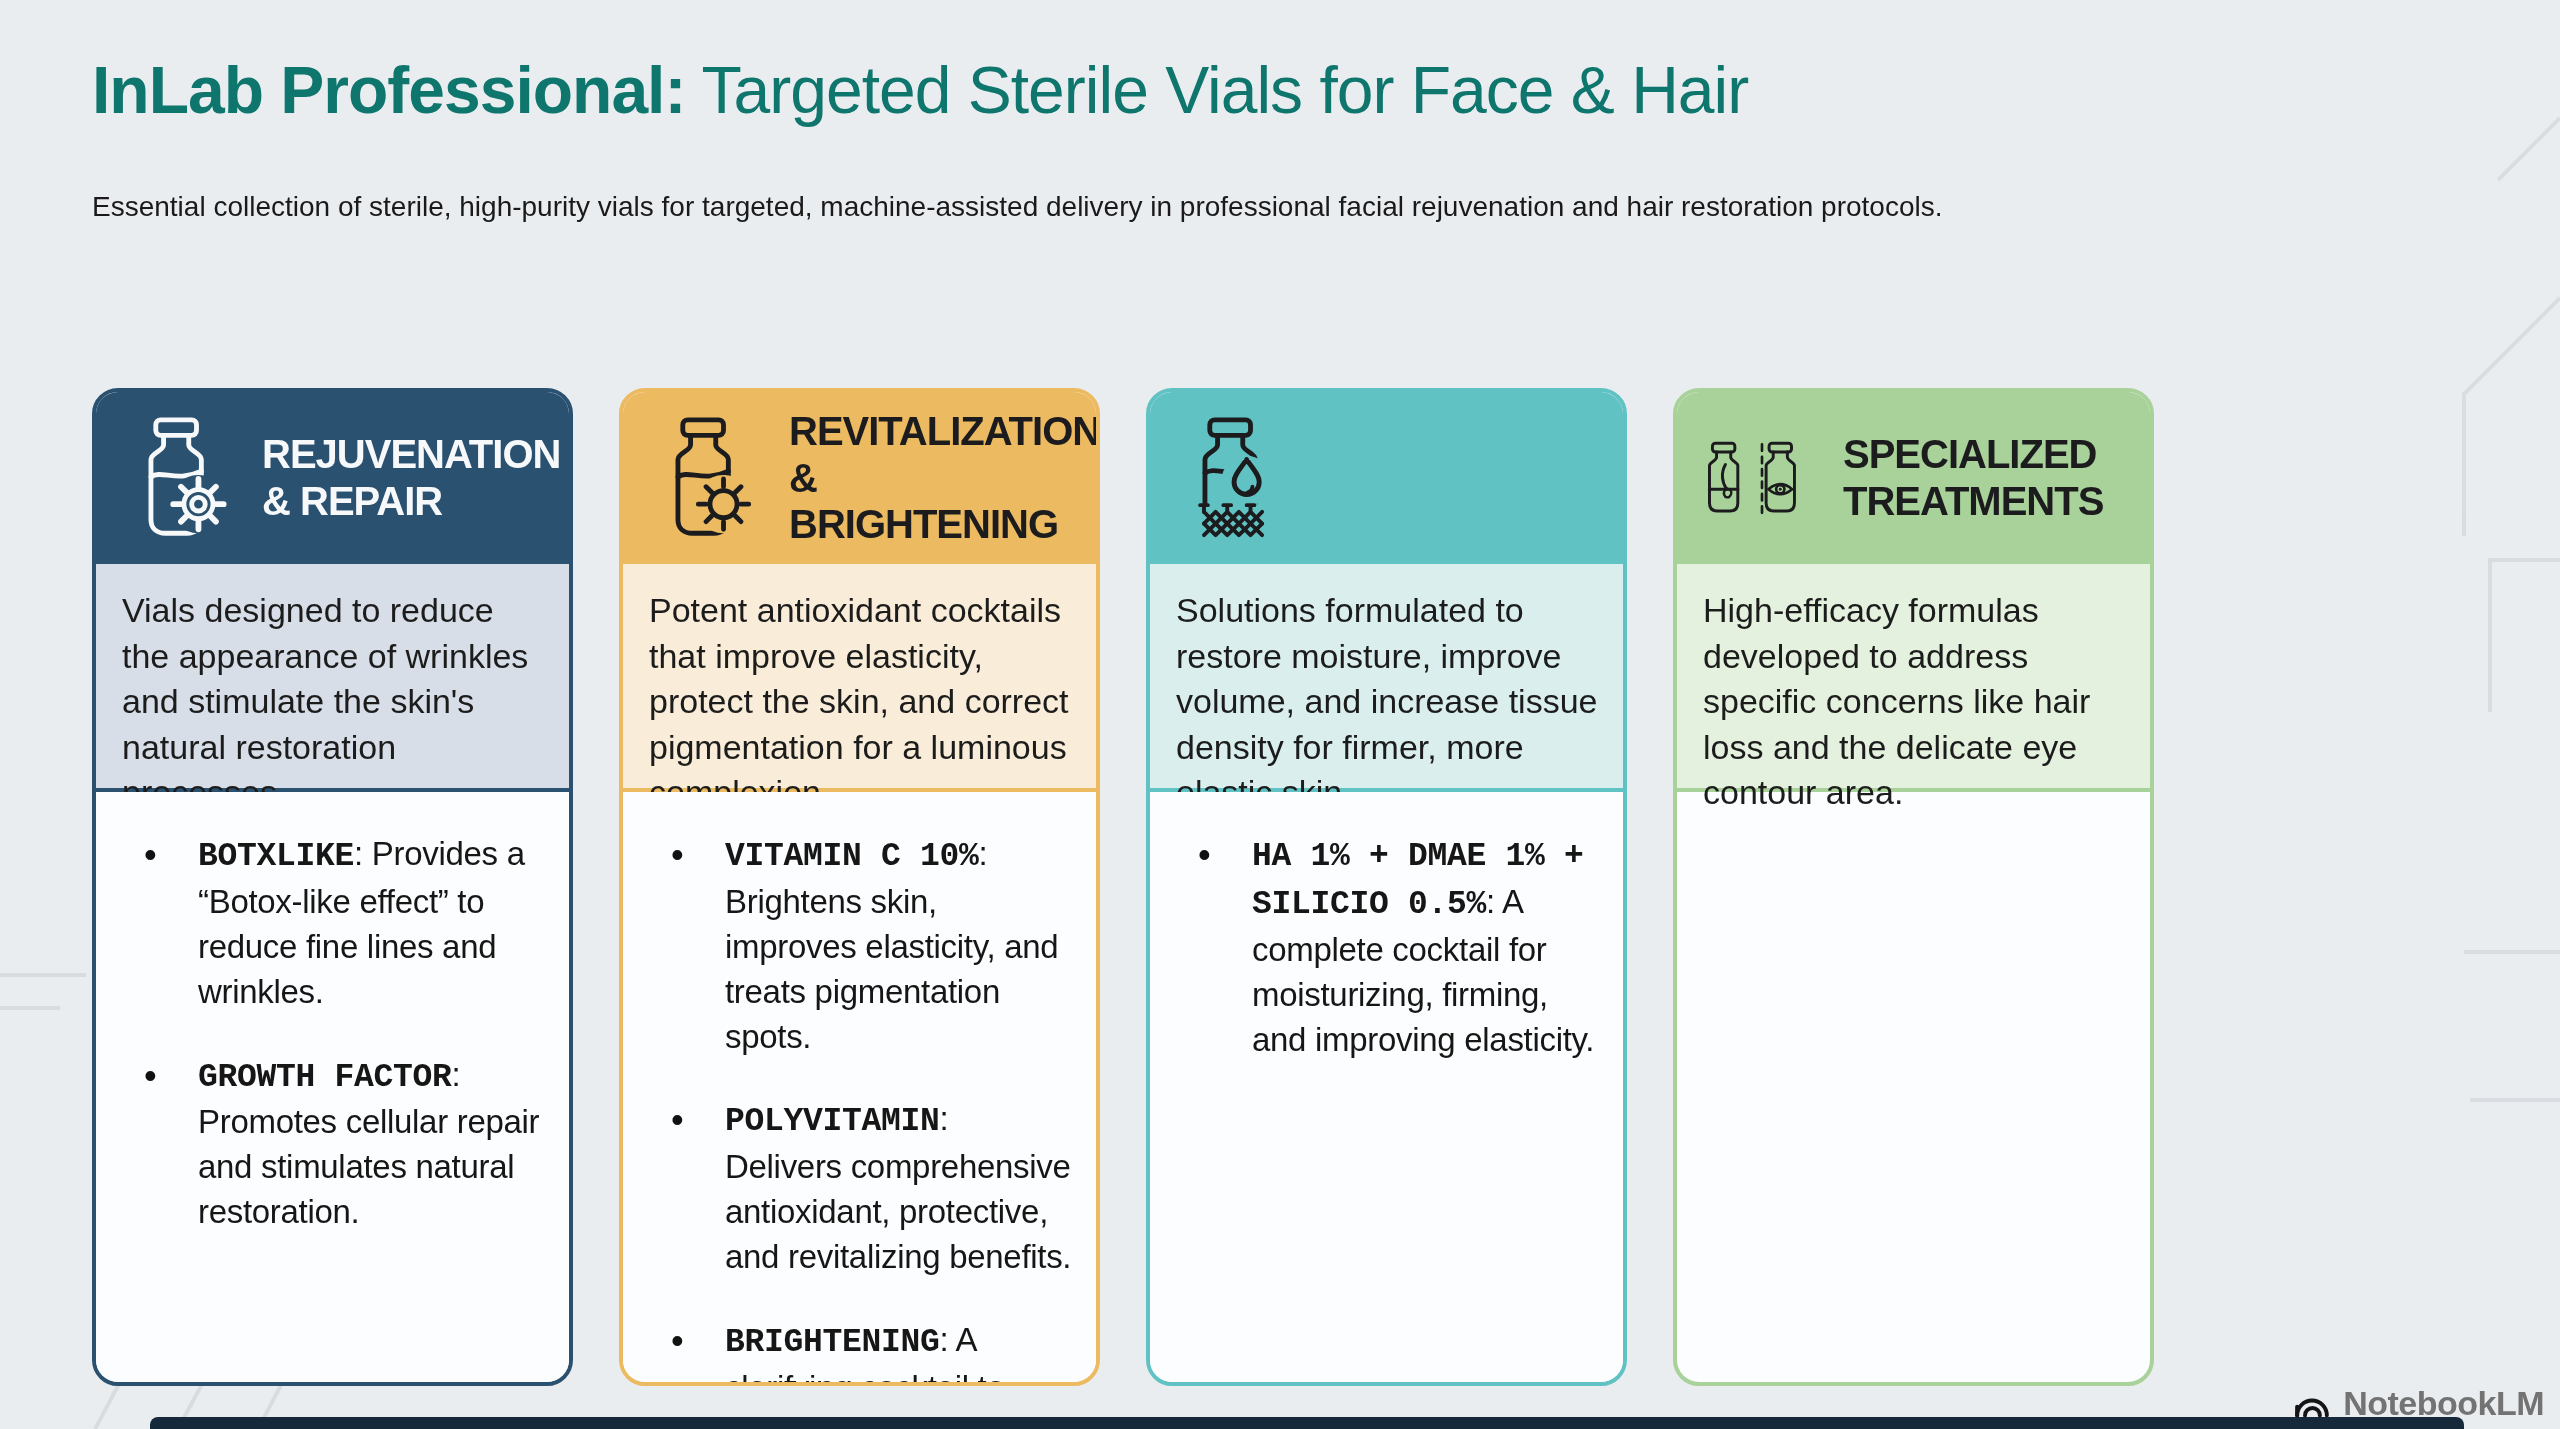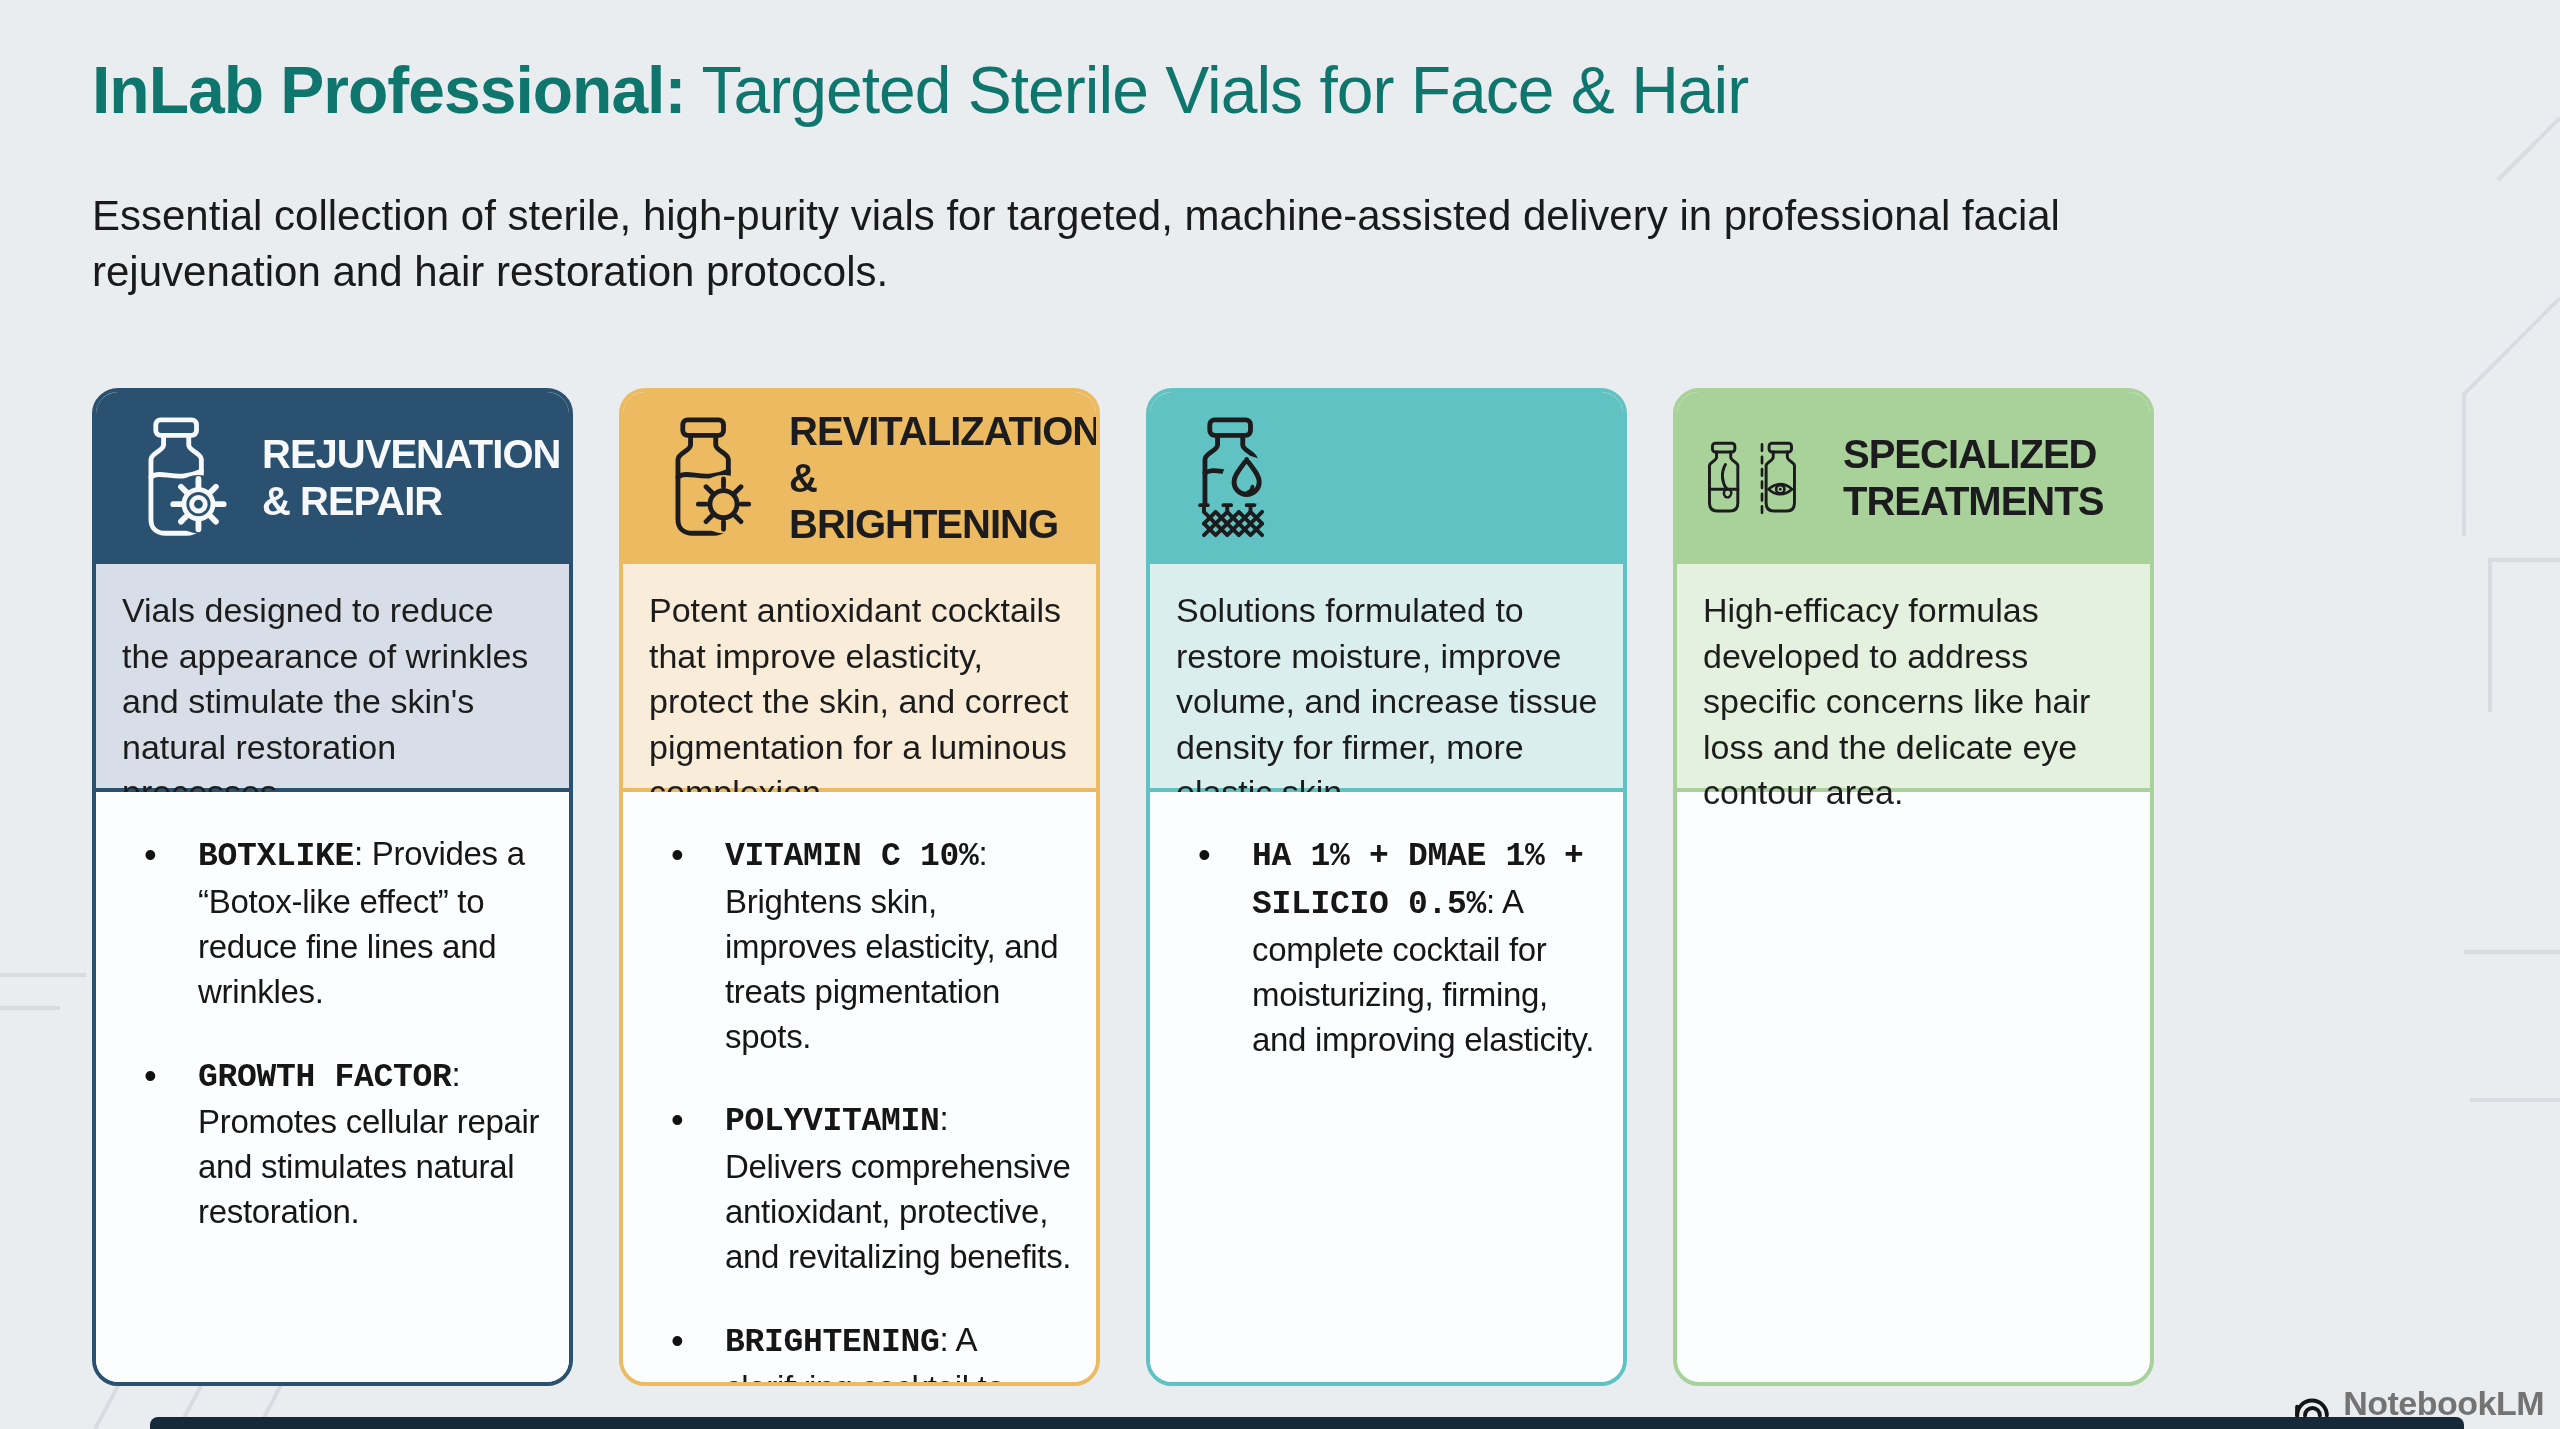--- a/index.html
+++ b/index.html
@@ -14,21 +14,21 @@
   .content { position:absolute; inset:0; z-index:1; }
 
   .page-title {
     position:absolute; left:92px; top:52px;
     font-size:66px; letter-spacing:-1px; color:#0f766e;
     white-space:nowrap; font-weight:400;
   }
   .page-title .t-bold { font-weight:700; }
   .page-subtitle {
     position:absolute; left:92px; top:188px; width:2010px;
-    font-size:42px; line-height:1.33; color:#1a1a1a;
+    font-size:28px; line-height:1.33; color:#1a1a1a;
   }
 
   .cards {
     position:absolute; left:92px; top:388px; width:2062px; height:998px;
     display:flex; gap:46px;
   }
   .card {
     flex:1 1 0; min-width:0; height:998px;
     border:4px solid var(--accent);
     border-radius:26px; overflow:hidden;

